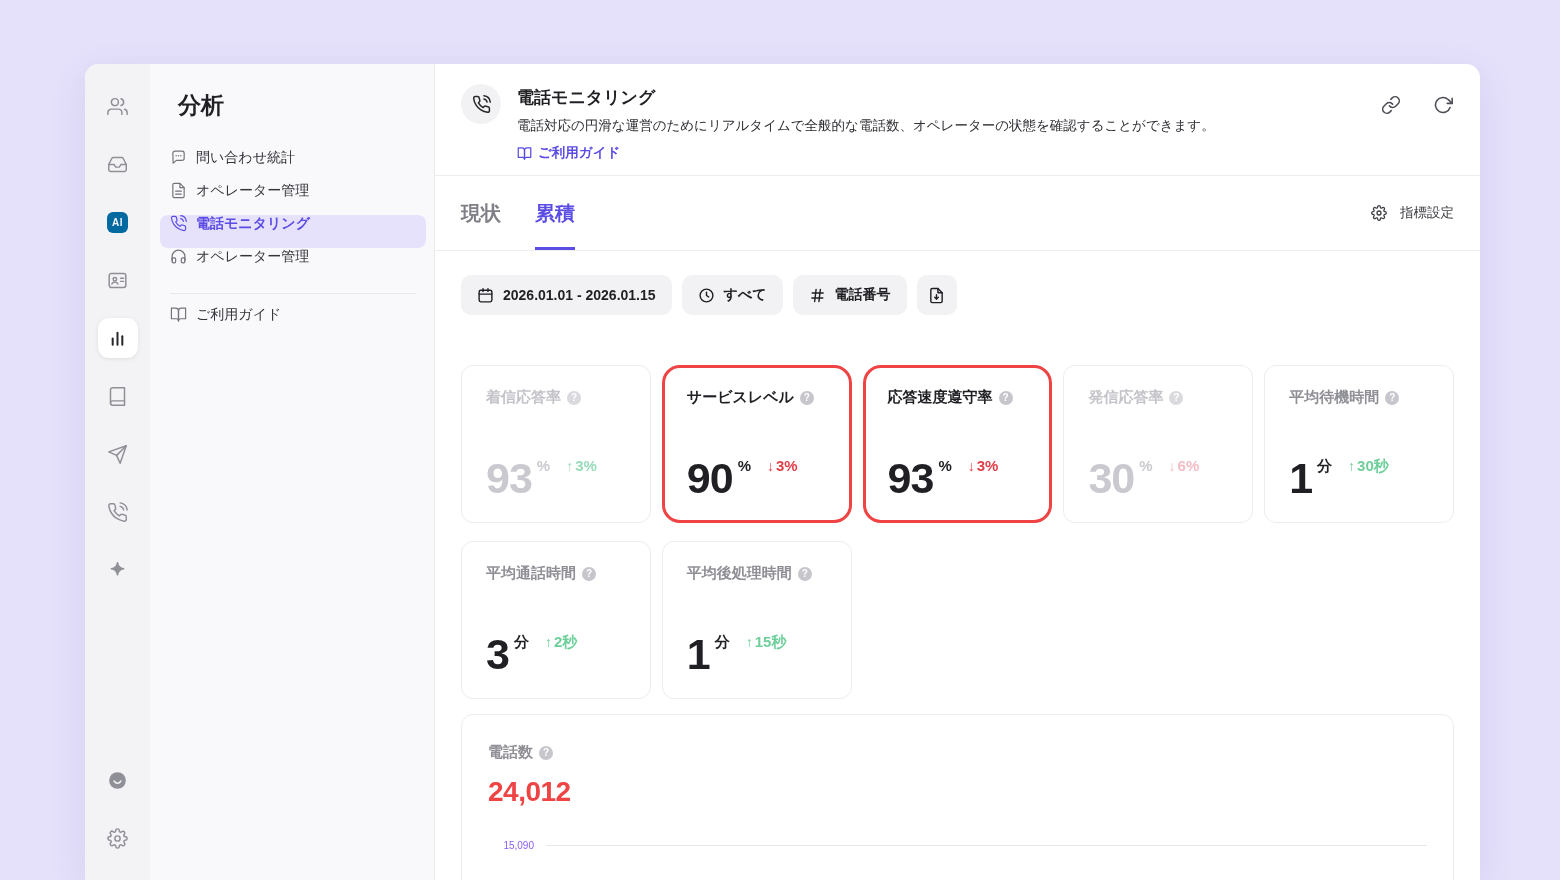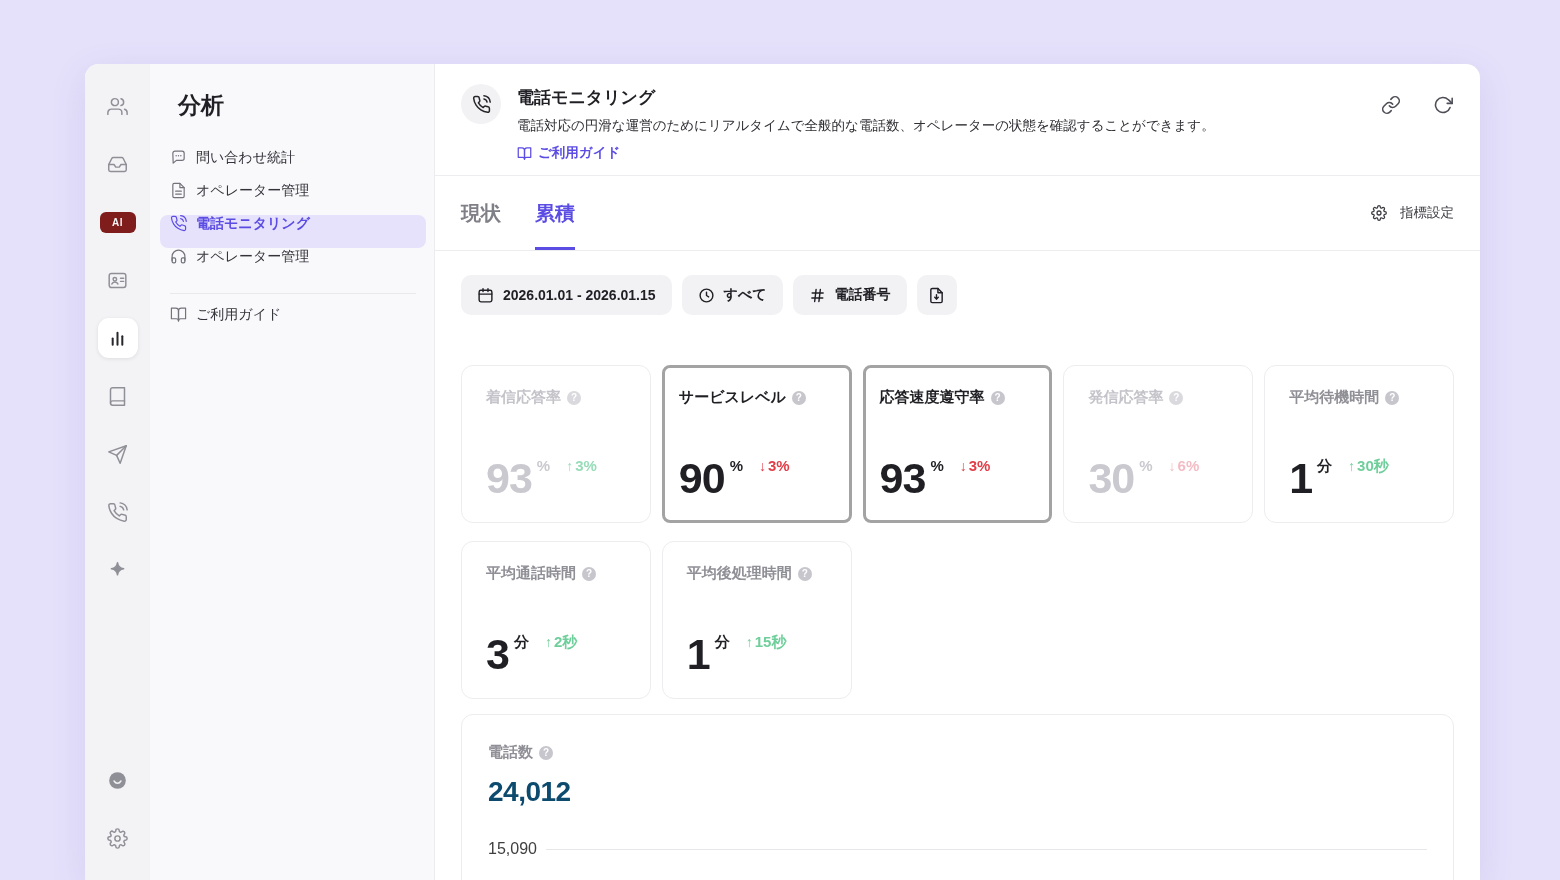--- a/index.html
+++ b/index.html
@@ -9,21 +9,21 @@
 .app{position:absolute;left:85px;top:64px;width:1395px;height:816px;background:#fff;border-radius:14px 14px 0 0;display:flex;overflow:hidden;box-shadow:0 10px 36px rgba(80,70,160,.12)}
 
 
 .rail{width:65px;background:#f3f3f5;display:flex;flex-direction:column;align-items:center;padding:22px 0;flex:none}
 .rail-item{width:40px;height:40px;margin-bottom:18px;border-radius:11px;display:flex;align-items:center;justify-content:center;color:#8f8f97;cursor:pointer;flex:none}
 .rail-item.active{background:#fff;color:#26262b;box-shadow:0 1px 4px rgba(0,0,0,.09)}
 .rail-item svg{width:21px;height:21px}
 .rail-bottom{margin-top:auto;display:flex;flex-direction:column;align-items:center}
 .rail-bottom .rail-item{margin-bottom:18px}
 .rail-bottom .rail-item:last-child{margin-bottom:0}
-.ai-badge{width:36px;height:21px;border-radius:6px;background:#7f1d1d;color:#f4f4f6;font-size:10px;font-weight:700;display:flex;align-items:center;justify-content:center;letter-spacing:.4px}
+.ai-badge{width:21px;height:21px;border-radius:6px;background:#0369a1;color:#f4f4f6;font-size:10px;font-weight:700;display:flex;align-items:center;justify-content:center;letter-spacing:.4px}
 
 
 .sidebar{width:285px;background:#f9f9fb;border-right:1px solid #ececef;padding:26px 8px 0 10px;flex:none}
 .sidebar-title{font-size:23px;font-weight:700;color:#1f1f24;margin:0 0 28px 18px}
 .side-item{height:33px;display:flex;align-items:flex-start;gap:9px;padding:0 10px;border-radius:8px;font-size:14px;color:#33333a;cursor:pointer}
 .side-item svg{width:17px;height:17px;color:#73737b;flex:none}
 .side-item.active{background:#e6e2fb;color:#5b4ce4;font-weight:700}
 .side-item.active svg{color:#5b4ce4}
 .side-divider{height:1px;background:#e9e9ed;margin:12px 10px}
 
@@ -48,21 +48,21 @@
 
 .content{flex:1;padding:24px 26px 0 26px;overflow:hidden}
 .filterbar{display:flex;gap:10px;margin-bottom:50px}
 .chip{height:40px;background:#f2f2f4;border-radius:10px;display:flex;align-items:center;gap:9px;padding:0 16px;font-size:14px;font-weight:700;color:#1f1f24;cursor:pointer}
 .chip svg{width:17px;height:17px;stroke-width:2}
 .chip.square{width:40px;padding:0;justify-content:center}
 
 
 .grid{display:grid;grid-template-columns:repeat(5,1fr);column-gap:11px;row-gap:18px}
 .card{border:1px solid #ededf0;border-radius:12px;background:#fff;height:158px;padding:22px 24px;display:flex;flex-direction:column;justify-content:space-between}
-.card.selected{border:3px solid #a3a3a3;border-radius:8px;padding:20px 14px}
+.card.selected{border:3px solid #ef4444;border-radius:18px;padding:20px 22px}
 .title-row{display:flex;align-items:center;gap:6px}
 .card-title{font-size:15px;font-weight:700;color:#1f1f24}
 .card.muted .card-title{color:#c3c3c9}
 .card.soft .card-title{color:#8f8f96}
 .qicon{width:14px;height:14px;border-radius:50%;background:#c6c6cc;color:#fff;font-size:10px;font-weight:700;display:inline-flex;align-items:center;justify-content:center;flex:none}
 .qicon::after{content:"?"}
 .card.muted .qicon{background:#d9d9de}
 .value-row{display:flex;align-items:flex-start}
 .big{font-size:43px;font-weight:700;color:#1f1f24;letter-spacing:-1px;line-height:1}
 .card.muted .big{color:#c9c9cf}
@@ -70,23 +70,23 @@
 .card.muted .unit{color:#c9c9cf}
 .delta{display:inline-flex;align-items:baseline;margin-left:16px;font-size:15px;font-weight:700;gap:2px}
 .delta .arrow{font-size:14px}
 .delta.up{color:#6fcf9b}
 .delta.down{color:#e13e47}
 .delta.muted-up{color:#97dcb8}
 .delta.muted-down{color:#f3bcc4}
 
 
 .chart-card{margin-top:15px;border:1px solid #ededf0;border-radius:12px;padding:28px 26px;height:260px}
-.chart-total{font-size:28px;font-weight:700;color:#0c4a6e;margin-top:14px;letter-spacing:-.5px}
+.chart-total{font-size:28px;font-weight:700;color:#ef4444;margin-top:14px;letter-spacing:-.5px}
 .axis-row{display:flex;align-items:center;margin-top:32px}
-.axis-label{font-size:16px;color:#404040;width:46px;text-align:right;flex:none}
+.axis-label{font-size:10px;color:#8b5cf6;width:46px;text-align:right;flex:none}
 .axis-line{flex:1;height:1px;background:#e7e7ea;margin-left:12px}
 </style>
 </head>
 <body>
 
 <div class="app">
 
   <div class="rail">
     <div class="rail-item">
       <svg viewBox="0 0 24 24">

